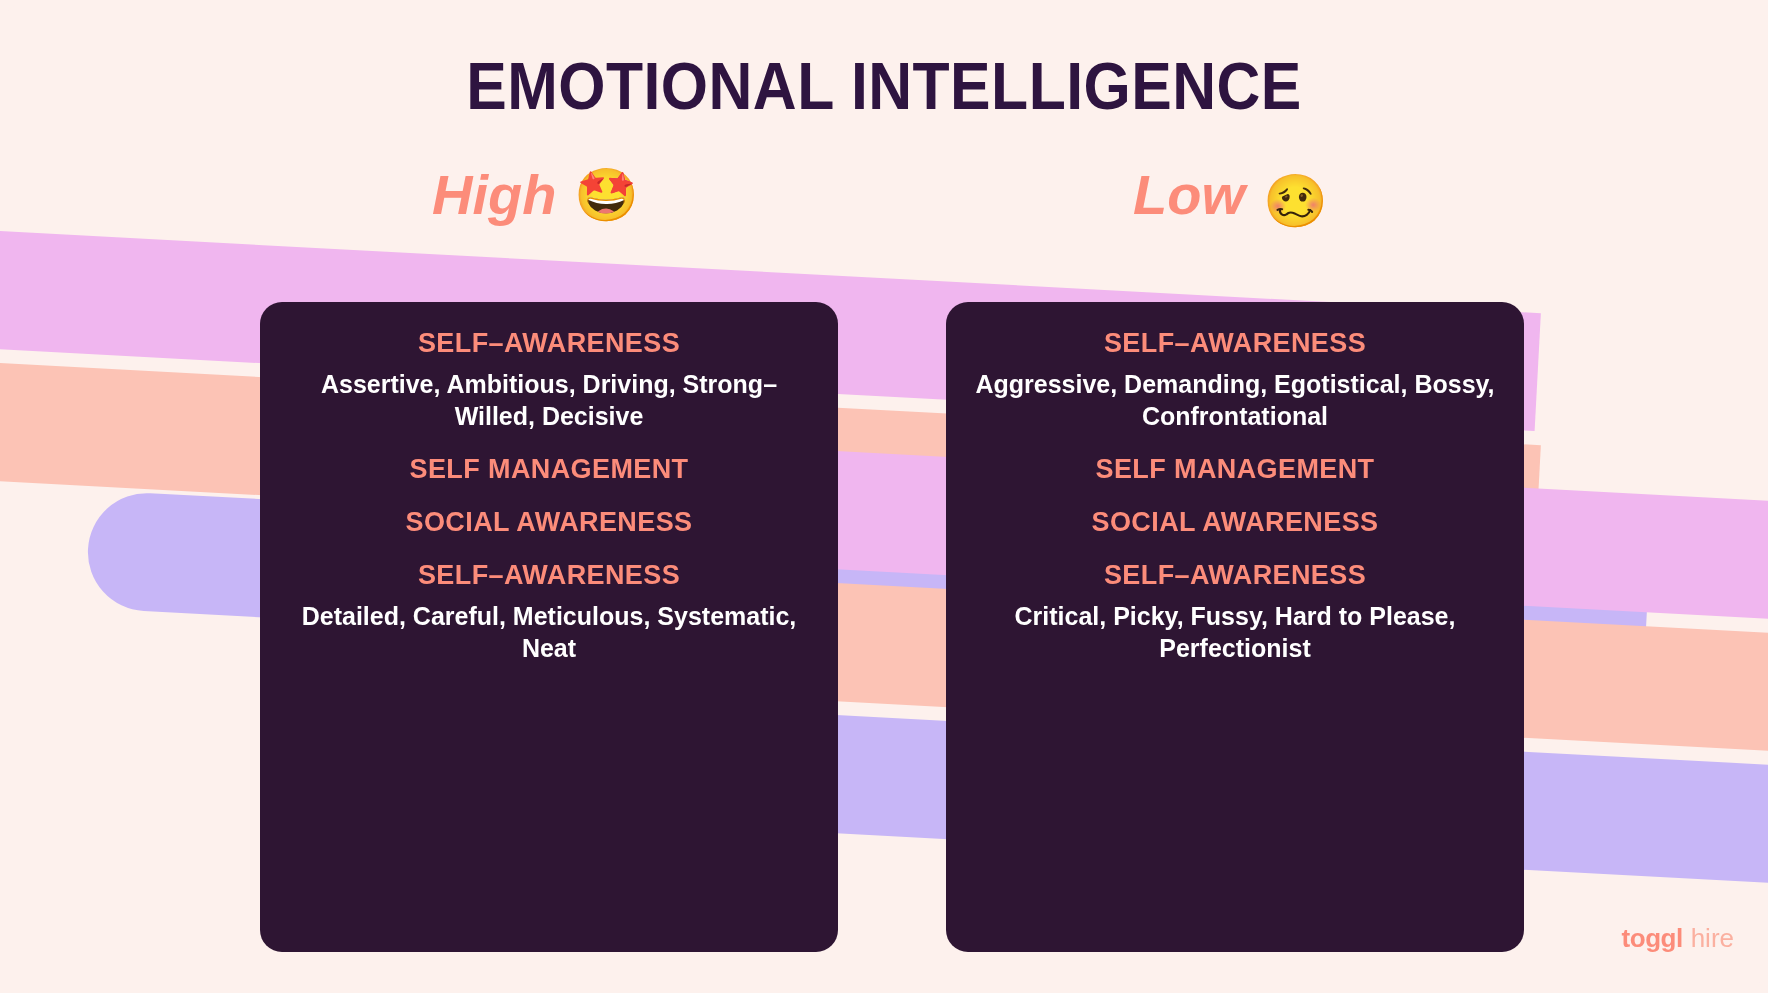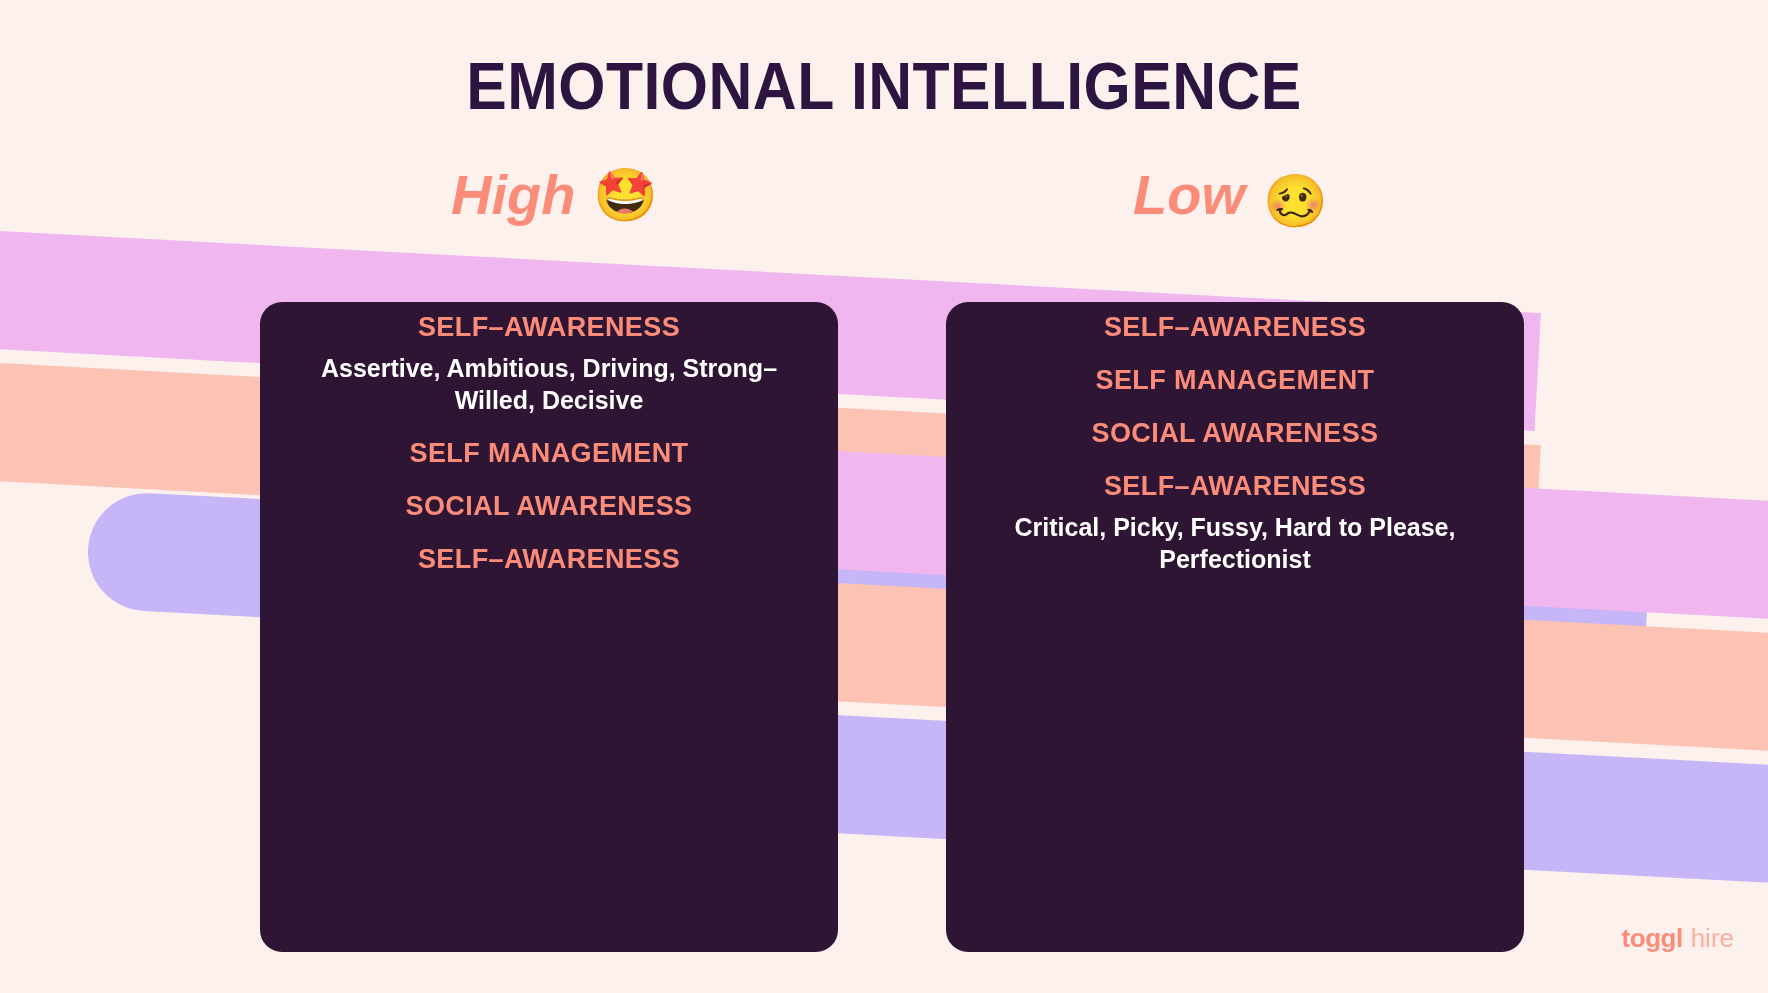--- a/index.html
+++ b/index.html
@@ -77,30 +77,30 @@
     font-size:56px;
     font-weight:bold;
     font-style:italic;
     color:#FC8C7A;
   }
   .col-head .emoji {
     font-style:normal;
     font-size:52px;
     line-height:1;
   }
-  #head-high { top:162px; left:432px;margin-left:19px; }
+  #head-high { top:162px; left:432px; }
   #head-low  { top:162px; left:1133px;align-items:flex-end; }
 
   
   .card {
     position:absolute;
     background:#2E1533;
     border-radius:22px;
     z-index:4;
-    padding-top:10px;
+    padding-top:26px;
   }
   #card-high { left:260px;  top:302px; width:578px; height:650px; }
   #card-low  { left:946px;  top:302px; width:578px; height:650px; }
 
   .section { padding:0 26px; text-align:center; }
   .section + .section { margin-top:22px; }
 
   .sec-title {
     color:#FC8C7A;
     font-size:27px;
@@ -169,26 +169,28 @@
       <div class="sec-body">Assertive, Ambitious, Driving, Strong–Willed, Decisive</div>
     </div>
     <div class="section">
       <div class="sec-title">SELF MANAGEMENT</div>
     </div>
     <div class="section">
       <div class="sec-title">SOCIAL AWARENESS</div>
     </div>
     <div class="section">
       <div class="sec-title">SELF–AWARENESS</div>
+      <div class="sec-body">Detailed, Careful, Meticulous, Systematic, Neat</div>
     </div>
   </div>
 
   <div id="card-low" class="card">
     <div class="section">
       <div class="sec-title">SELF–AWARENESS</div>
+      <div class="sec-body">Aggressive, Demanding, Egotistical, Bossy, Confrontational</div>
     </div>
     <div class="section">
       <div class="sec-title">SELF MANAGEMENT</div>
     </div>
     <div class="section">
       <div class="sec-title">SOCIAL AWARENESS</div>
     </div>
     <div class="section">
       <div class="sec-title">SELF–AWARENESS</div>
       <div class="sec-body">Critical, Picky, Fussy, Hard to Please, Perfectionist</div>

